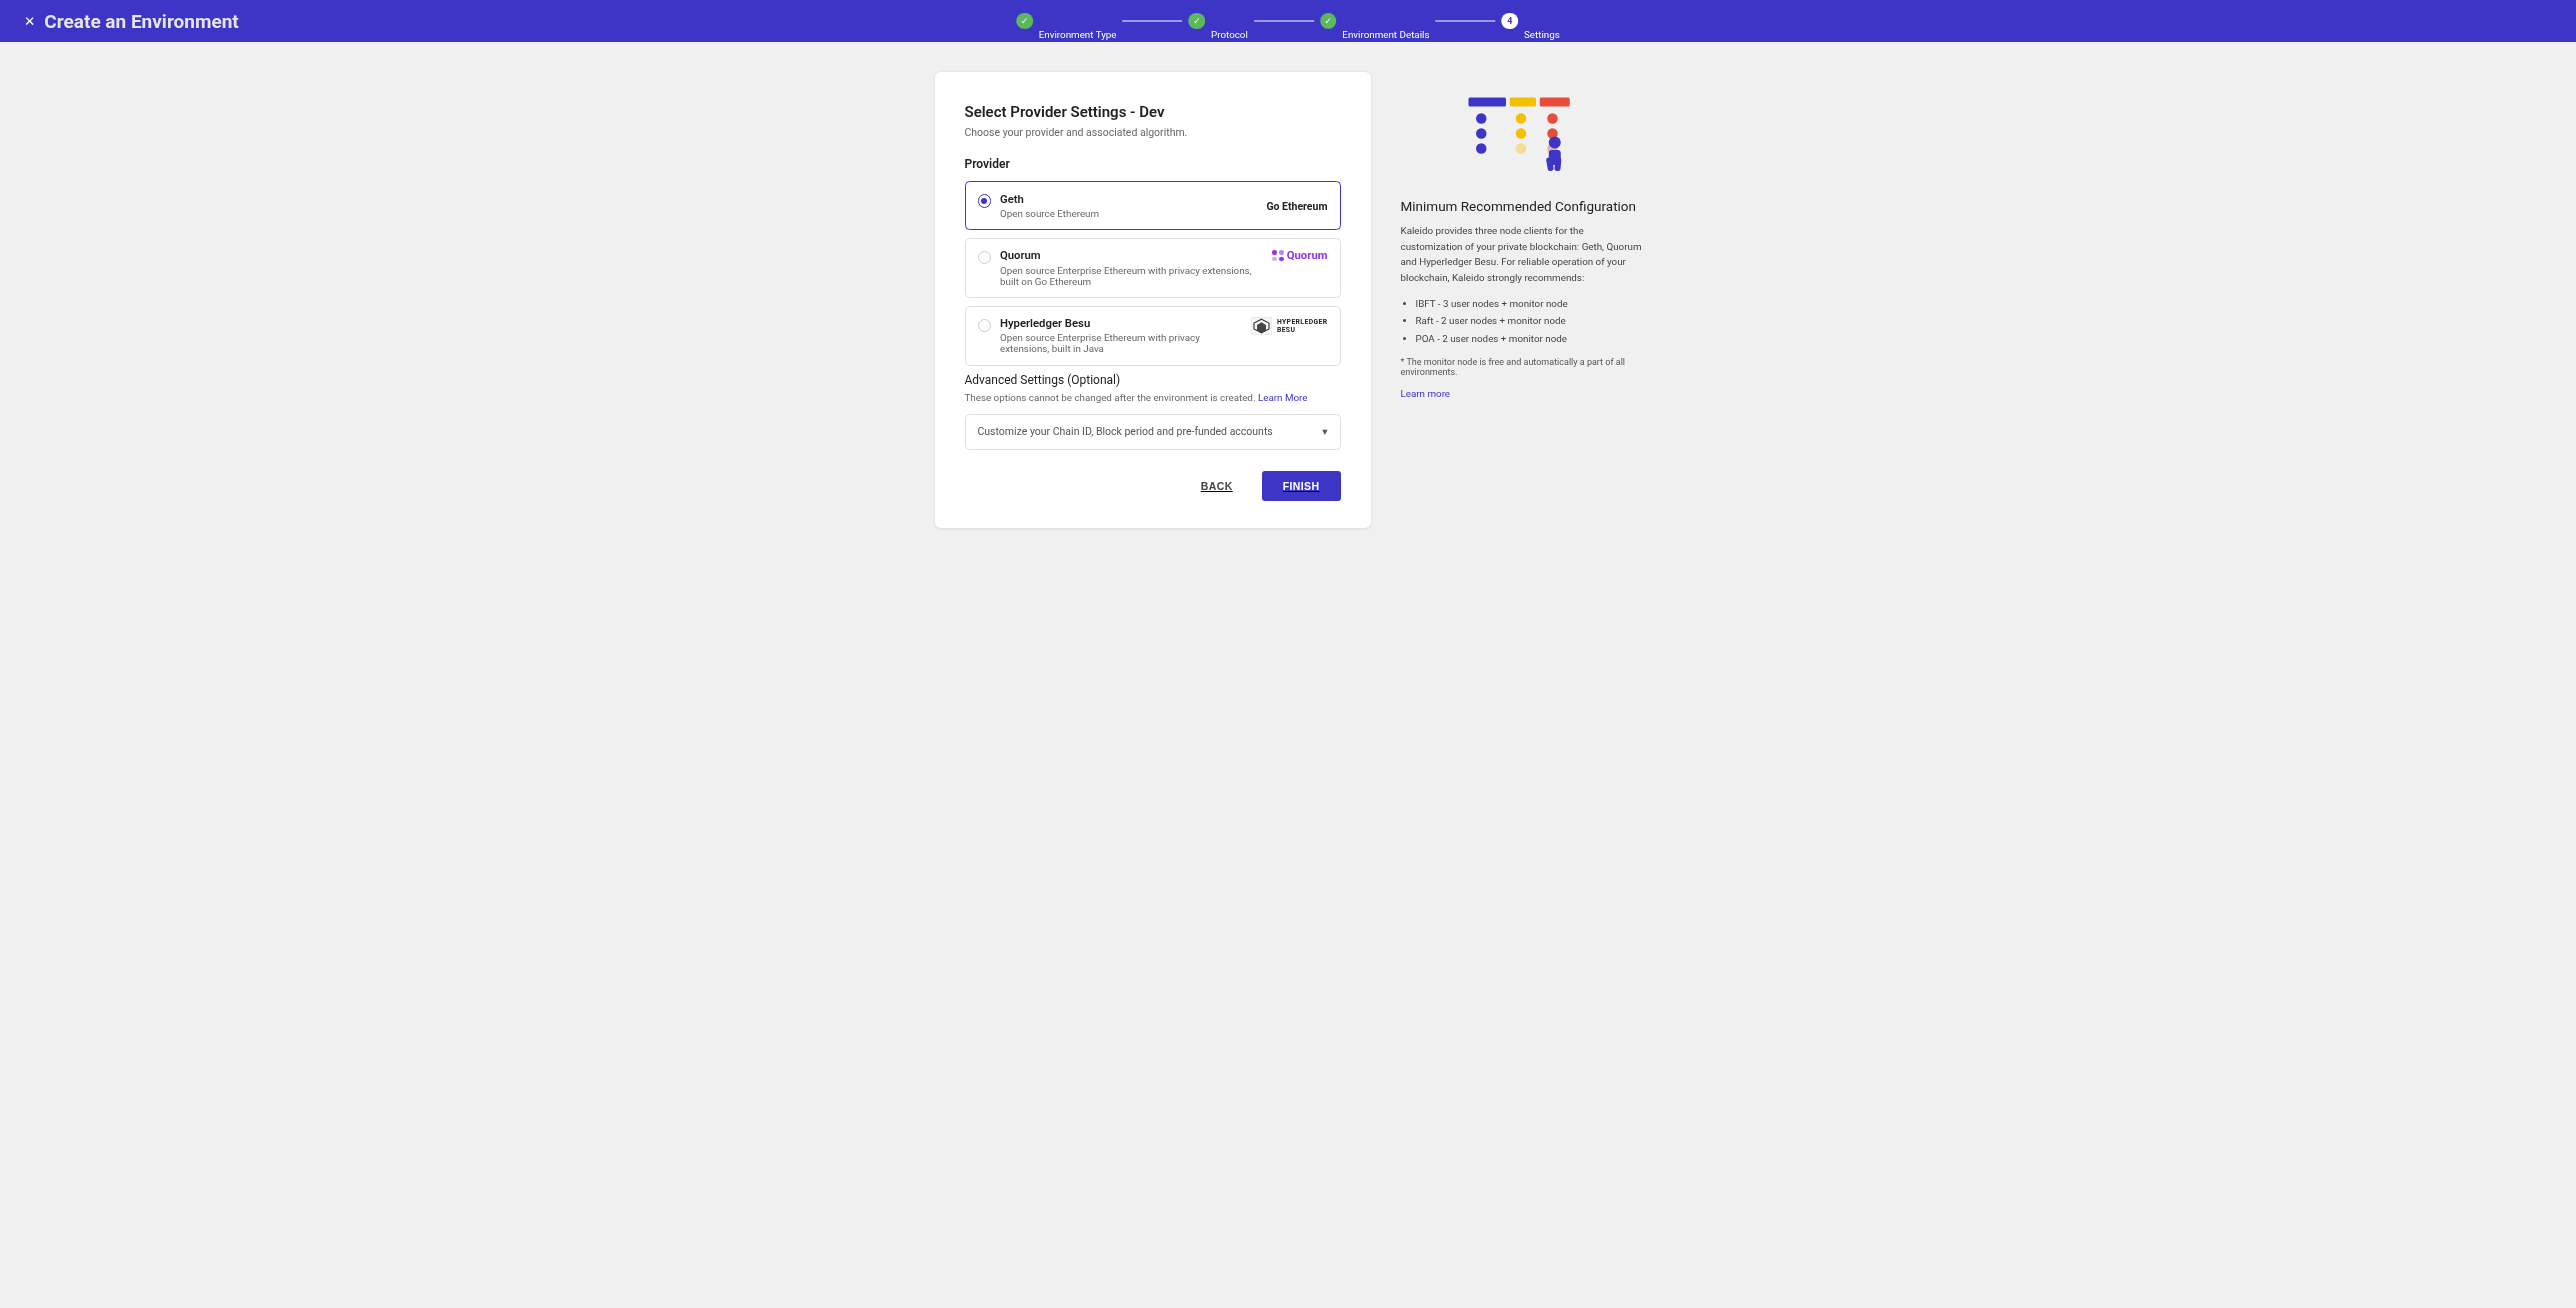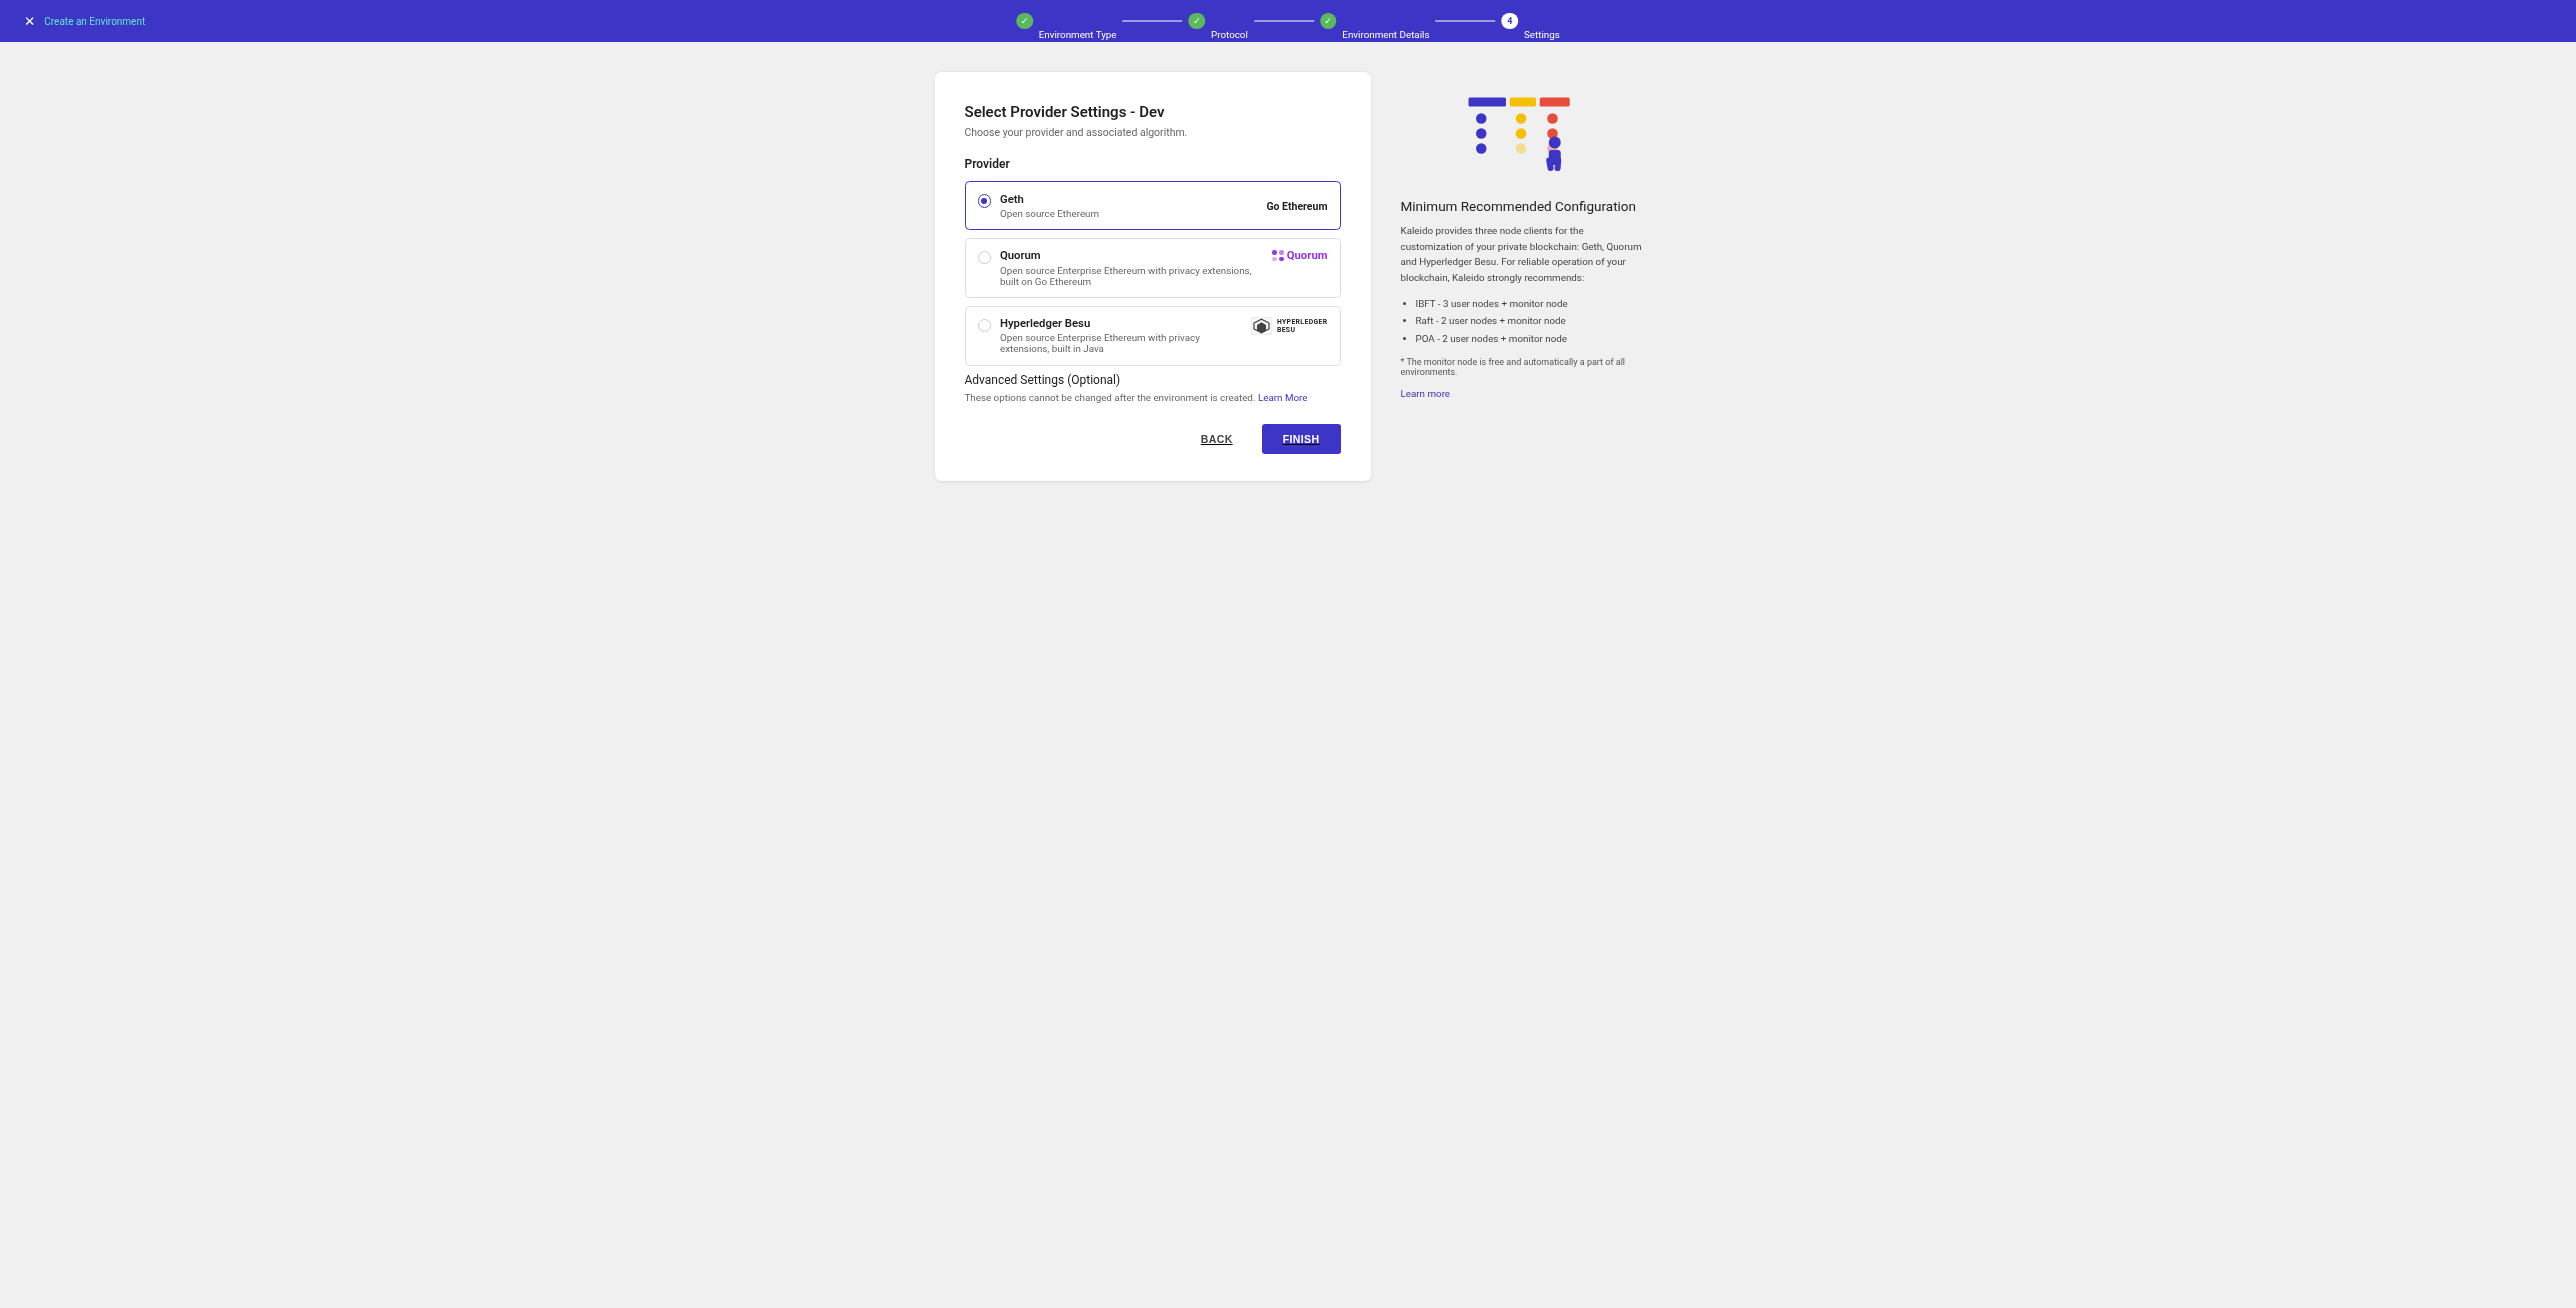--- a/index.html
+++ b/index.html
@@ -23,23 +23,23 @@
       display: flex;
       align-items: center;
       gap: 9px;
     }
     .close-icon {
       cursor: pointer;
       font-size: 13.5px;
       color: white;
     }
     .header-title {
-      font-size: 10px;
-      font-weight: 400;
-      color: #5eead4;
+      font-size: 19px;
+      font-weight: 700;
+      color: #e5e5e5;
     }
     .stepper {
       position: absolute;
       left: 50%;
       transform: translateX(-50%);
       display: flex;
       align-items: center;
       gap: 0;
     }
     .step {
@@ -438,20 +438,24 @@
       </div>
     </div>
 
 
     <div class="advanced-section">
       <div class="advanced-title">Advanced Settings (Optional)</div>
       <div class="advanced-subtitle">
         <span>These options cannot be changed after the environment is created.</span>
         <a class="advanced-link">Learn More</a>
       </div>
+      <div class="advanced-dropdown">
+        <span>Customize your Chain ID, Block period and pre-funded accounts</span>
+        <span style="font-size:10.5px; color:#555;">▾</span>
+      </div>
     </div>
 
     <div class="form-footer">
       <button class="btn-back">BACK</button>
       <button class="btn-finish">FINISH</button>
     </div>
   </div>
 
   <div class="info-panel">
     

